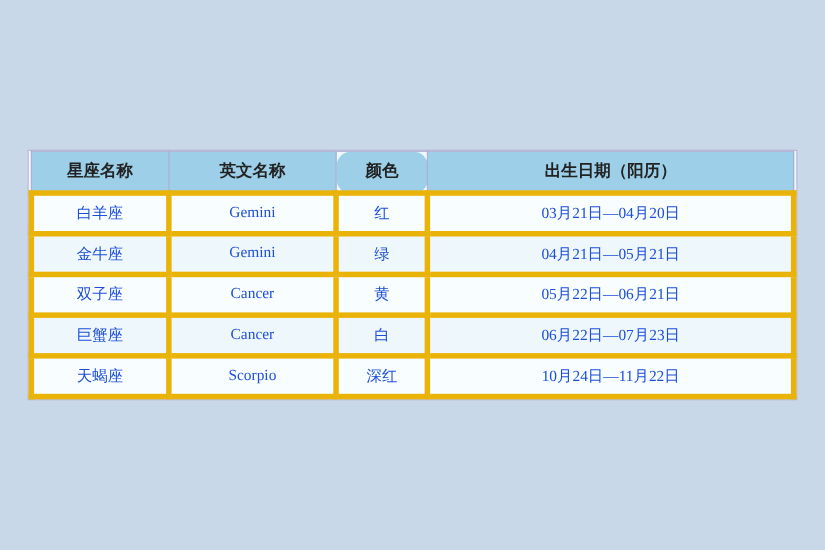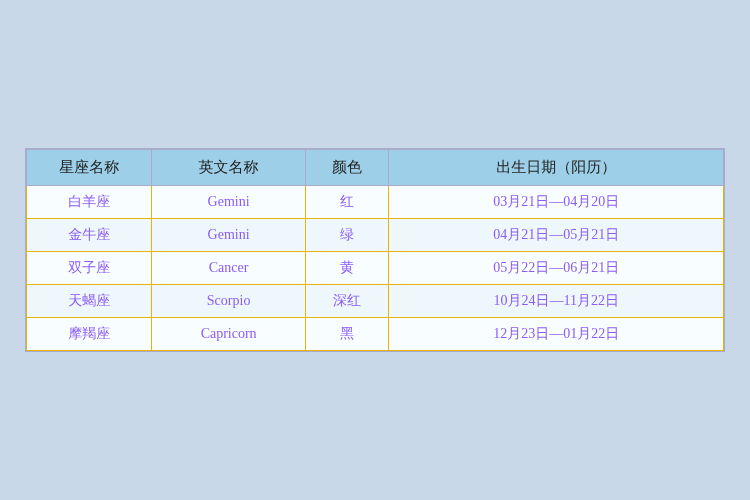--- a/index.html
+++ b/index.html
@@ -30,45 +30,45 @@
       border-collapse: collapse;
     }
 
     thead tr {
       background-color: #9dd0e8;
     }
 
     thead th {
       padding: 8px 10px;
       border: 1px solid #aac;
-      font-weight: normal;
+      font-weight: bold;
       font-size: 15px;
       color: #222;
       text-align: center;
     }
 
     tbody tr {
       background-color: #f8fdff;
     }
 
     tbody tr:nth-child(even) {
       background-color: #eef7fc;
     }
 
     tbody td {
       padding: 7px 10px;
-      border: 1px solid #eab308;
+      border: 5px solid #eab308;
       text-align: center;
       font-size: 14px;
-      color: #8b5cf6;
+      color: #1d4ed8;
     }
 
     .col-zh { width: 18%; }
     .col-en { width: 22%; }
-    .col-color { width: 12%; }
+    .col-color { width: 12%; border-radius: 13px; }
     .col-date { width: 48%; }
   </style>
 </head>
 <body>
 
 <div class="container">
   <table>
     <thead>
       <tr>
         <th class="col-zh">星座名称</th>
@@ -90,26 +90,26 @@
           <td>绿</td>
           <td>04月21日—05月21日</td>
         </tr>
         <tr>
           <td>双子座</td>
           <td>Cancer</td>
           <td>黄</td>
           <td>05月22日—06月21日</td>
         </tr>
         <tr>
+          <td>巨蟹座</td>
+          <td>Cancer</td>
+          <td>白</td>
+          <td>06月22日—07月23日</td>
+        </tr>
+        <tr>
           <td>天蝎座</td>
           <td>Scorpio</td>
           <td>深红</td>
           <td>10月24日—11月22日</td>
-        </tr>
-        <tr>
-          <td>摩羯座</td>
-          <td>Capricorn</td>
-          <td>黑</td>
-          <td>12月23日—01月22日</td>
         </tr>
       </tbody>
   </table>
 </div>
 
 </body></html>

